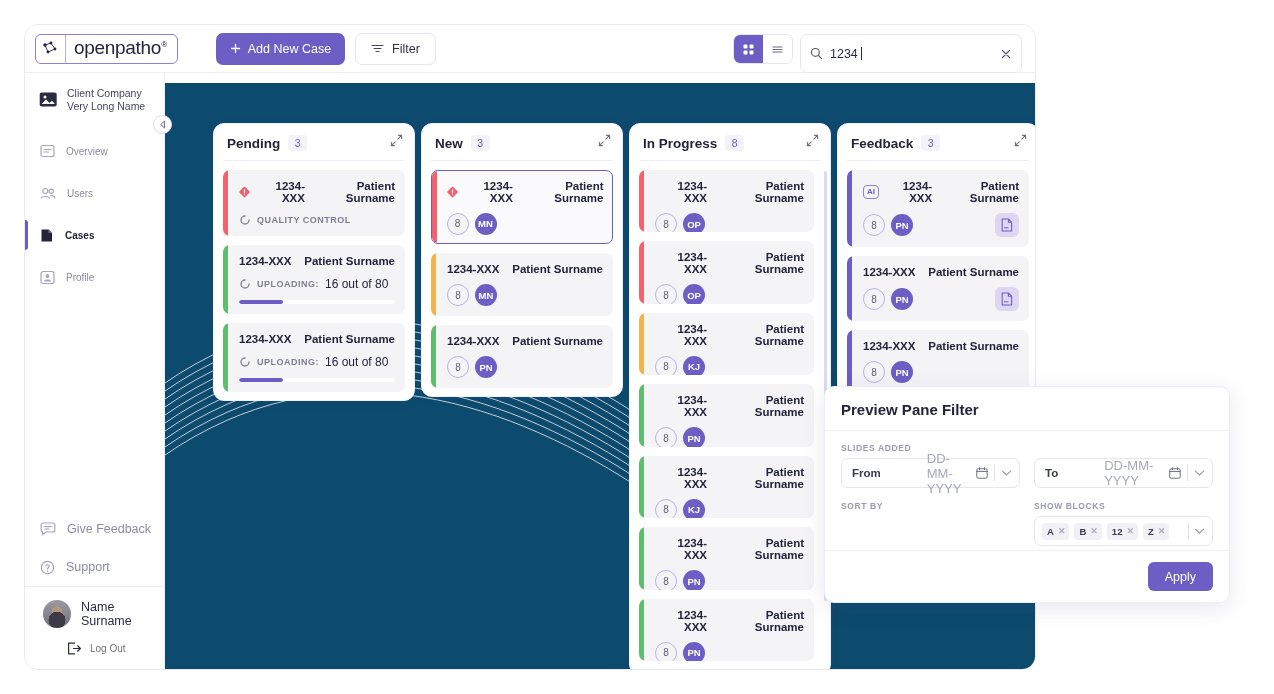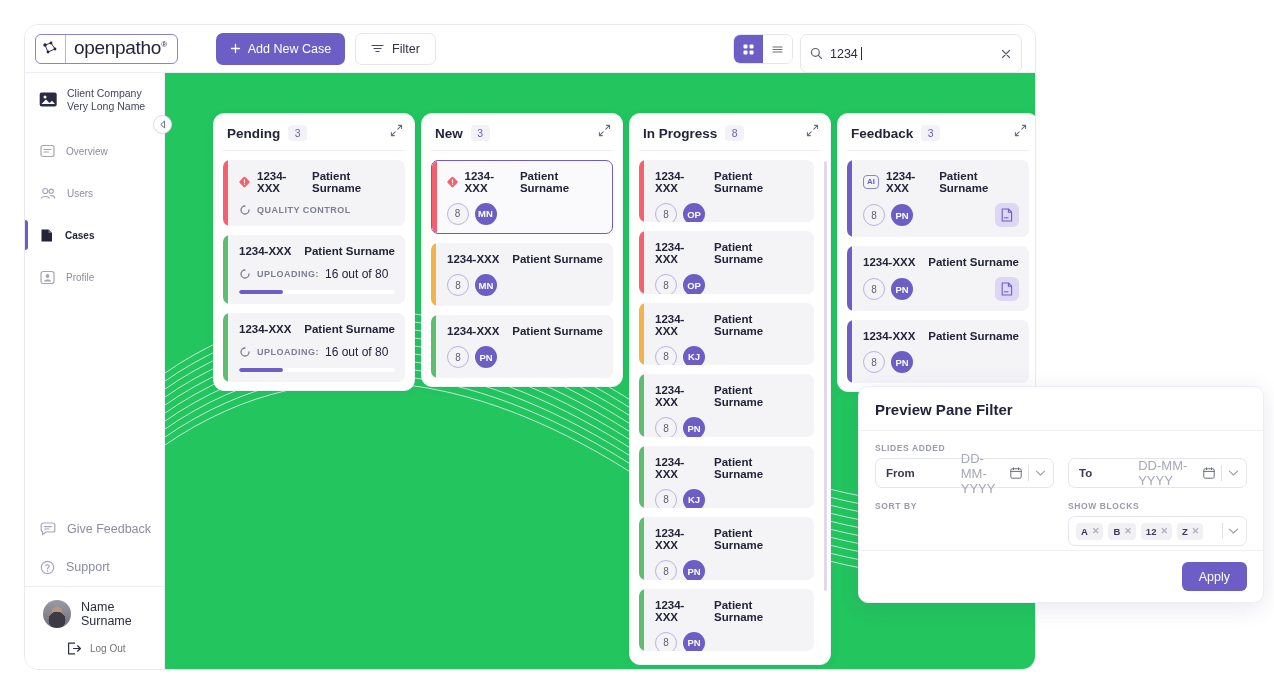--- a/index.html
+++ b/index.html
@@ -150,23 +150,23 @@
   .collapse-btn {
     position: absolute; left: 128px; top: 90px;
     width: 19px; height: 19px; border-radius: 50%;
     background: #fff; border: 1px solid #ddd9f1;
     display: flex; align-items: center; justify-content: center;
     cursor: pointer; z-index: 7;
   }
 
   
   .board {
-    position: absolute; left: 140px; top: 48px;
+    position: absolute; left: 140px; top: 58px;
     width: 872px; height: 598px;
-    background: #22c55e; overflow: hidden;
+    background: #0c4a6e; overflow: hidden;
   }
   .wave { position: absolute; left: 0; top: 0; pointer-events: none; }
 
   .column {
     position: absolute; top: 40px;
     width: 202px;
     background: #fff;
     border: 1px solid #eef0f7;
     border-radius: 11px;
     box-shadow: 0 2px 9px rgba(86,80,140,0.07);
@@ -203,21 +203,21 @@
   }
   .card.bar-red::before   { background: #f4616e; }
   .card.bar-green::before { background: #5fbd70; }
   .card.bar-amber::before { background: #f2b34a; }
   .card.bar-purple::before{ background: #6c5ec4; }
   .card.selected {
     background: #fafafc;
     border: 1.5px solid #6c5ec4;
     padding: 8.5px 8.5px 8.5px 14.5px;
   }
-  .card-top { display: flex; align-items: center; gap: 7px; }
+  .card-top { display: flex; align-items: center; gap: 7px; text-align: right; }
   .case-id { font-size: 11.5px; font-weight: bold; color: #23243a; }
   .patient { font-size: 11.5px; font-weight: bold; color: #23243a; margin-left: auto; }
   .ai-badge {
     border: 1px solid #8b82d4; border-radius: 4px;
     color: #6c5ec4; font-size: 8px; font-weight: bold;
     padding: 1px 3px; line-height: 10px;
   }
   .status-row { display: flex; align-items: center; gap: 6px; margin-top: 10px; }
   .status-label {
     font-size: 9px; letter-spacing: 0.5px; font-weight: bold;
@@ -249,21 +249,21 @@
     background: #ddd7f4;
     display: flex; align-items: center; justify-content: center;
   }
   .col-scrollbar {
     position: absolute; right: 3px; top: 47px;
     width: 3px; height: 430px; border-radius: 2px; background: #ded9f3;
   }
 
   
   .filter-panel {
-    position: absolute; left: 858px; top: 386px;
+    position: absolute; left: 824px; top: 386px;
     width: 406px; height: 217px;
     background: #fff;
     border: 1px solid #eceef6;
     border-radius: 10px;
     box-shadow: 0 5px 22px rgba(70,64,120,0.12);
     z-index: 20;
   }
   .fp-head {
     padding: 14px 16px 12px 16px;
     border-bottom: 1px solid #eff0f6;

